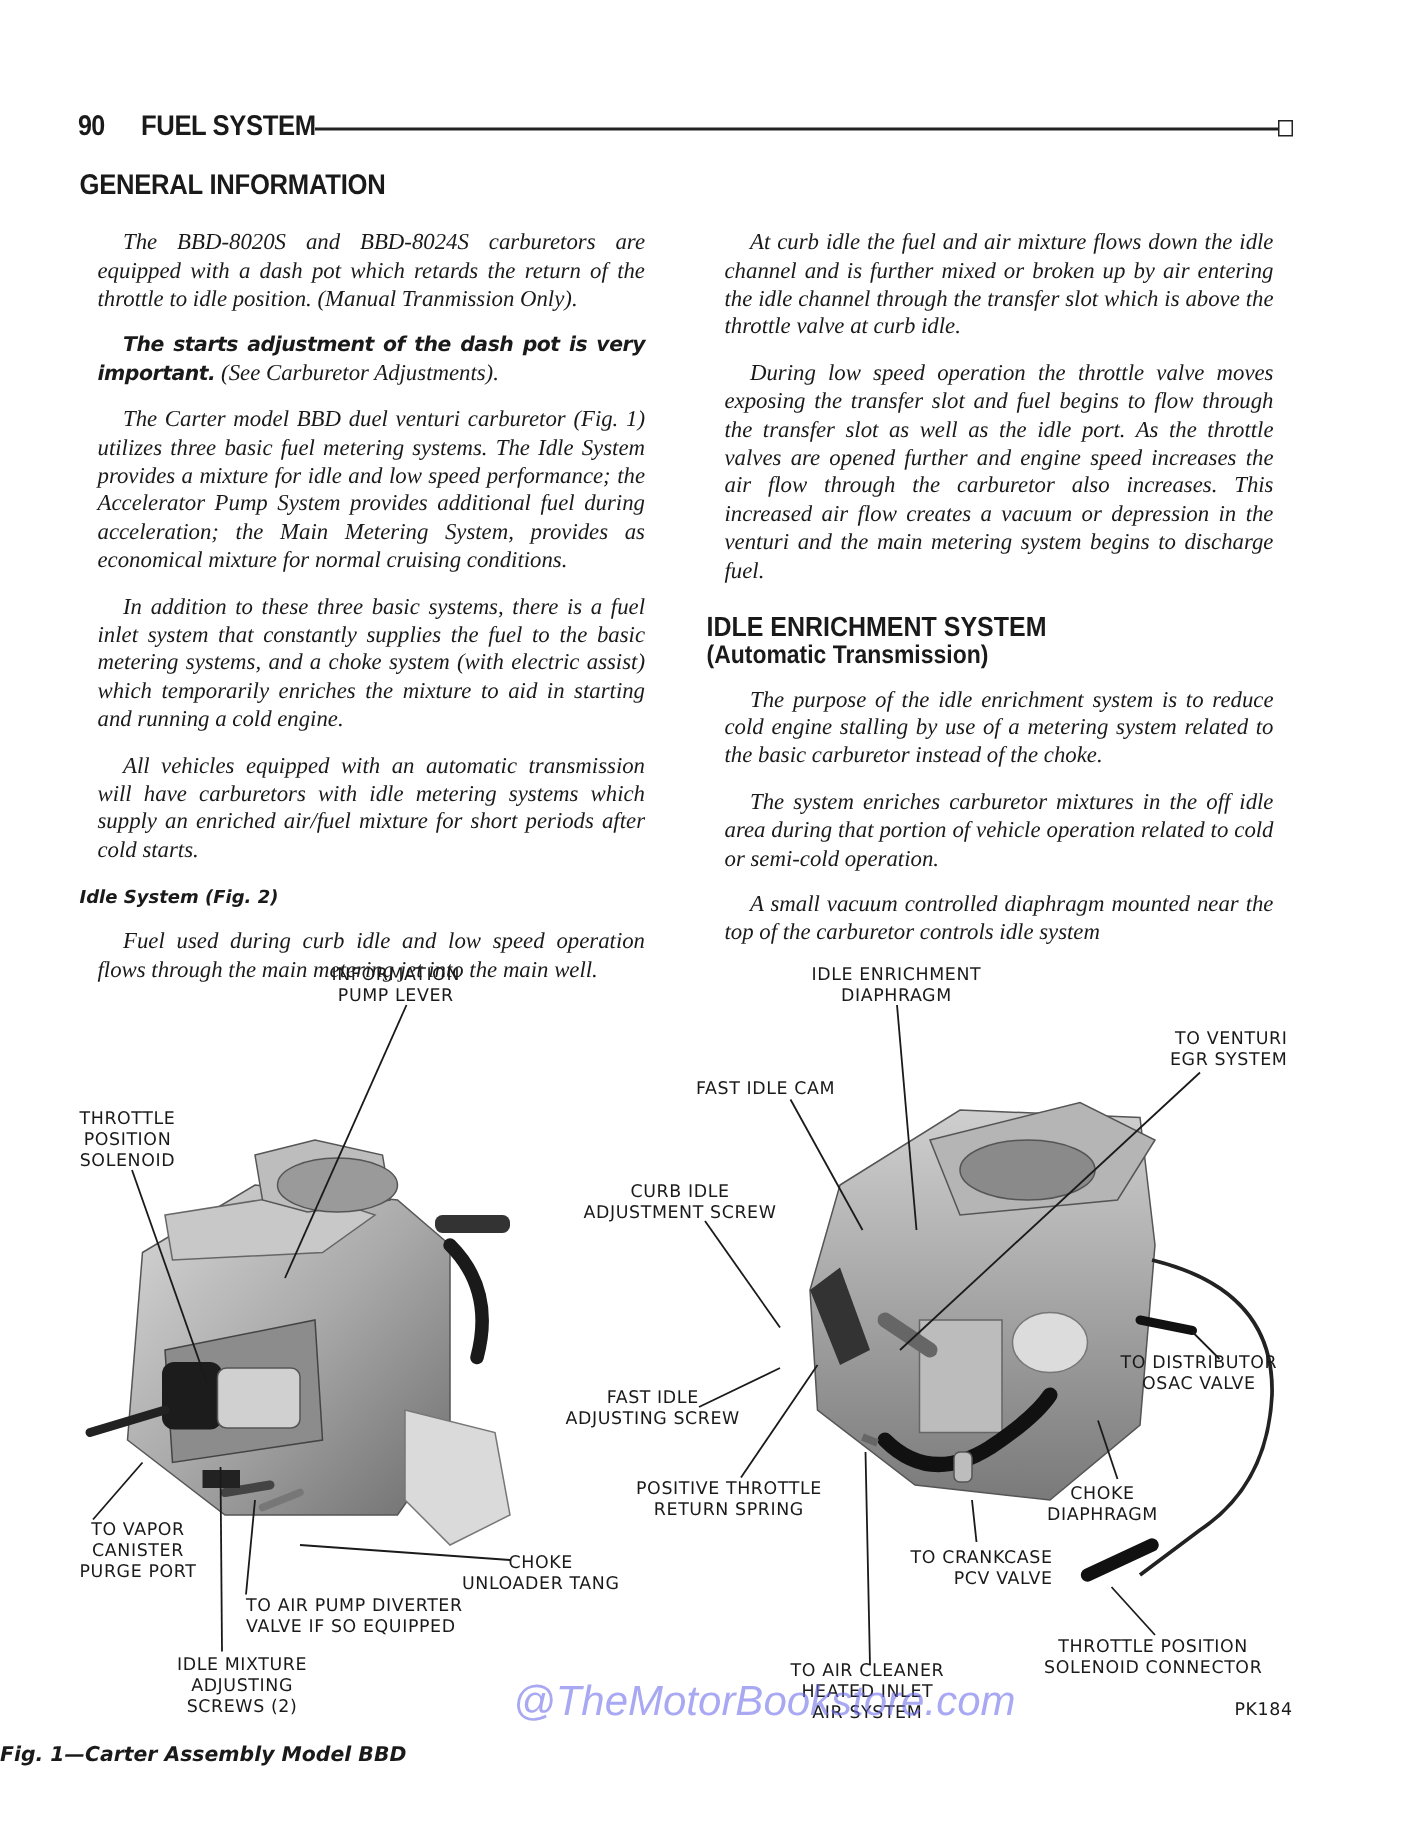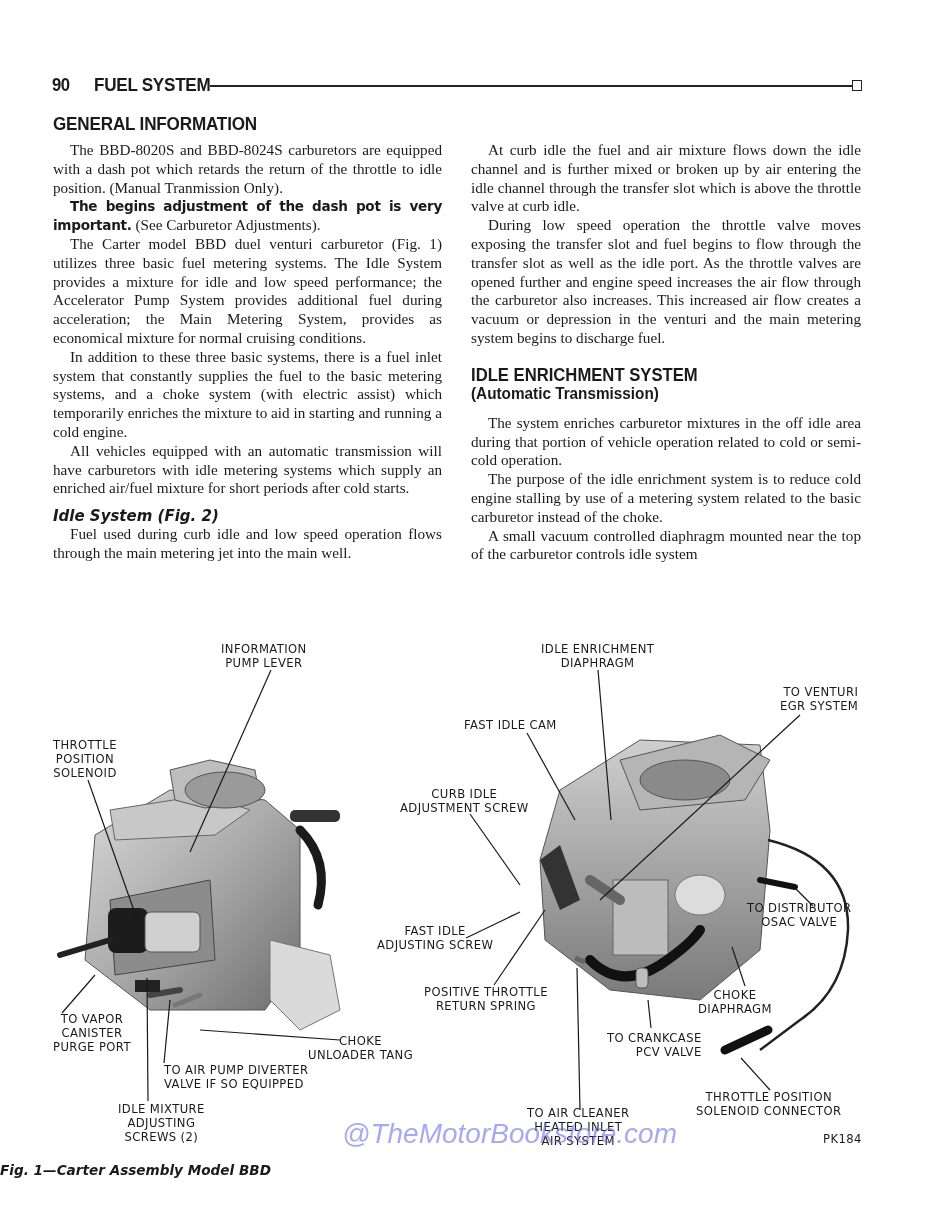--- a/index.html
+++ b/index.html
@@ -6,25 +6,25 @@
   body { width: 950px; height: 1229px; position: relative; overflow: hidden; color: #1a1a1a; }
   .page-header { position: absolute; left: 52px; top: 74px; width: 810px; height: 22px; display: flex; align-items: center; }
   .page-number { font-family: "Liberation Sans", sans-serif; font-weight: bold; font-size: 19px; letter-spacing: -0.5px; margin-right: 22px; transform: scaleX(0.88); transform-origin: left; }
   .section-name { font-family: "Liberation Sans", sans-serif; font-weight: bold; font-size: 19px; letter-spacing: -0.3px; white-space: nowrap; transform: scaleX(0.9); transform-origin: left; margin-right: -14px; }
   .header-rule { flex: 1; height: 2px; background: #222; margin-top: 2px; }
   .header-box { width: 8px; height: 9px; border: 1.5px solid #222; margin-left: 0; }
 
   .col { position: absolute; font-family: "Liberation Serif", serif; font-size: 15.2px; line-height: 18.8px; text-align: justify; }
   .col-left { left: 53px; top: 141px; width: 389px; }
   .col-right { left: 471px; top: 141px; width: 390px; }
-  .col p { margin: 0; text-indent: 17px; }
+  .col p { margin: 12px; text-indent: 17px; font-style: italic; }
   .bold-sans { font-family: "DejaVu Sans", sans-serif; font-weight: bold; font-size: 13.6px; letter-spacing: -0.3px; }
 
   .h-general { position: absolute; left: 53px; top: 113px; font-family: "Liberation Sans", sans-serif; font-weight: bold; font-size: 19px; letter-spacing: -0.2px; transform: scaleX(0.9); transform-origin: left; margin: 0; }
-  .h-idle-sys { font-family: "DejaVu Sans", sans-serif; font-weight: bold; font-style: italic; font-size: 15px; margin: 9px 0 0 0; line-height: 18px; text-indent: 0; }
+  .h-idle-sys { font-family: "DejaVu Sans", sans-serif; font-weight: bold; font-style: italic; font-size: 12px; margin: 9px 0 0 0; line-height: 18px; text-indent: 0; }
   .h-enrich { font-family: "Liberation Sans", sans-serif; font-weight: bold; font-size: 18.5px; line-height: 19px; margin: 17px 0 0 0; transform: scaleX(0.9); transform-origin: left; }
   .h-enrich-sub { font-family: "Liberation Sans", sans-serif; font-weight: bold; font-size: 17px; line-height: 19px; margin: 0 0 11px 0; transform: scaleX(0.9); transform-origin: left; }
 
   .figure { position: absolute; left: 0; top: 636px; width: 950px; height: 560px; }
   .lbl { position: absolute; font-family: "DejaVu Sans", sans-serif; font-size: 11.6px; line-height: 14px; letter-spacing: 0.4px; color: #1a1a1a; white-space: nowrap; }
   .lbl.c { text-align: center; }
   .lbl.r { text-align: right; }
   .caption { position: absolute; left: 0; width: 950px; top: 1162px; text-align: left; font-family: "DejaVu Sans", sans-serif; font-weight: bold; font-style: italic; font-size: 13.6px; }
   .watermark { position: absolute; left: 342px; top: 1118px; font-family: "Liberation Sans", sans-serif; font-size: 28px; color: rgba(110,110,235,0.6); white-space: nowrap; font-style: italic; }
   svg.art { position: absolute; left: 0; top: 0; }
@@ -36,35 +36,35 @@
   <span class="page-number">90</span>
   <span class="section-name">FUEL SYSTEM</span>
   <span class="header-rule"></span>
   <span class="header-box"></span>
 </div>
 
 <h2 class="h-general">GENERAL INFORMATION</h2>
 
 <div class="col col-left">
   <p>The BBD-8020S and BBD-8024S carburetors are equipped with a dash pot which retards the return of the throttle to idle position. (Manual Tranmission Only).</p>
-  <p><span class="bold-sans">The begins adjustment of the dash pot is very important.</span><span> (See Carburetor Adjustments).</span></p>
+  <p><span class="bold-sans">The starts adjustment of the dash pot is very important.</span><span> (See Carburetor Adjustments).</span></p>
   <p>The Carter model BBD duel venturi carburetor (Fig. 1) utilizes three basic fuel metering systems. The Idle System provides a mixture for idle and low speed performance; the Accelerator Pump System provides additional fuel during acceleration; the Main Metering System, provides as economical mixture for normal cruising conditions.</p>
   <p>In addition to these three basic systems, there is a fuel inlet system that constantly supplies the fuel to the basic metering systems, and a choke system (with electric assist) which temporarily enriches the mixture to aid in starting and running a cold engine.</p>
   <p>All vehicles equipped with an automatic transmission will have carburetors with idle metering systems which supply an enriched air/fuel mixture for short periods after cold starts.</p>
   <div class="h-idle-sys">Idle System (Fig. 2)</div>
   <p>Fuel used during curb idle and low speed operation flows through the main metering jet into the main well.</p>
 </div>
 
 <div class="col col-right">
   <p>At curb idle the fuel and air mixture flows down the idle channel and is further mixed or broken up by air entering the idle channel through the transfer slot which is above the throttle valve at curb idle.</p>
   <p>During low speed operation the throttle valve moves exposing the transfer slot and fuel begins to flow through the transfer slot as well as the idle port. As the throttle valves are opened further and engine speed increases the air flow through the carburetor also increases. This increased air flow creates a vacuum or depression in the venturi and the main metering system begins to discharge fuel.</p>
   <div class="h-enrich">IDLE ENRICHMENT SYSTEM</div>
   <div class="h-enrich-sub">(Automatic Transmission)</div>
+  <p>The purpose of the idle enrichment system is to reduce cold engine stalling by use of a metering system related to the basic carburetor instead of the choke.</p>
   <p>The system enriches carburetor mixtures in the off idle area during that portion of vehicle operation related to cold or semi-cold operation.</p>
-  <p>The purpose of the idle enrichment system is to reduce cold engine stalling by use of a metering system related to the basic carburetor instead of the choke.</p>
   <p>A small vacuum controlled diaphragm mounted near the top of the carburetor controls idle system</p>
 </div>
 
 <svg class="art" width="950" height="1229">
   <defs>
     <linearGradient id="metal" x1="0" y1="0" x2="1" y2="1">
       <stop offset="0" stop-color="#d9d9d9"></stop>
       <stop offset="0.5" stop-color="#a9a9a9"></stop>
       <stop offset="1" stop-color="#6e6e6e"></stop>
     </linearGradient>
@@ -144,21 +144,21 @@
 VALVE IF SO EQUIPPED</span></div>
 <div class="lbl c" style="left:118px; top:1102px;"><span style="white-space:pre-line">IDLE MIXTURE
 ADJUSTING
 SCREWS (2)</span></div>
 
 <div class="lbl c" style="left:541px; top:642px;"><span style="white-space:pre-line">IDLE ENRICHMENT
 DIAPHRAGM</span></div>
 <div class="lbl r" style="left:780px; top:685px;"><span style="white-space:pre-line">TO VENTURI
 EGR SYSTEM</span></div>
 <div class="lbl" style="left:464px; top:718px;"><span>FAST IDLE CAM</span></div>
-<div class="lbl c" style="left:400px; top:787px;"><span style="white-space:pre-line">CURB IDLE
+<div class="lbl c" style="left:389px; top:787px;"><span style="white-space:pre-line">CURB IDLE
 ADJUSTMENT SCREW</span></div>
 <div class="lbl c" style="left:377px; top:924px;"><span style="white-space:pre-line">FAST IDLE
 ADJUSTING SCREW</span></div>
 <div class="lbl c" style="left:747px; top:901px;"><span style="white-space:pre-line">TO DISTRIBUTOR
 OSAC VALVE</span></div>
 <div class="lbl c" style="left:424px; top:985px;"><span style="white-space:pre-line">POSITIVE THROTTLE
 RETURN SPRING</span></div>
 <div class="lbl c" style="left:698px; top:988px;"><span style="white-space:pre-line">CHOKE
 DIAPHRAGM</span></div>
 <div class="lbl c" style="left:607px; top:1031px;text-align:right;"><span style="white-space:pre-line">TO CRANKCASE

